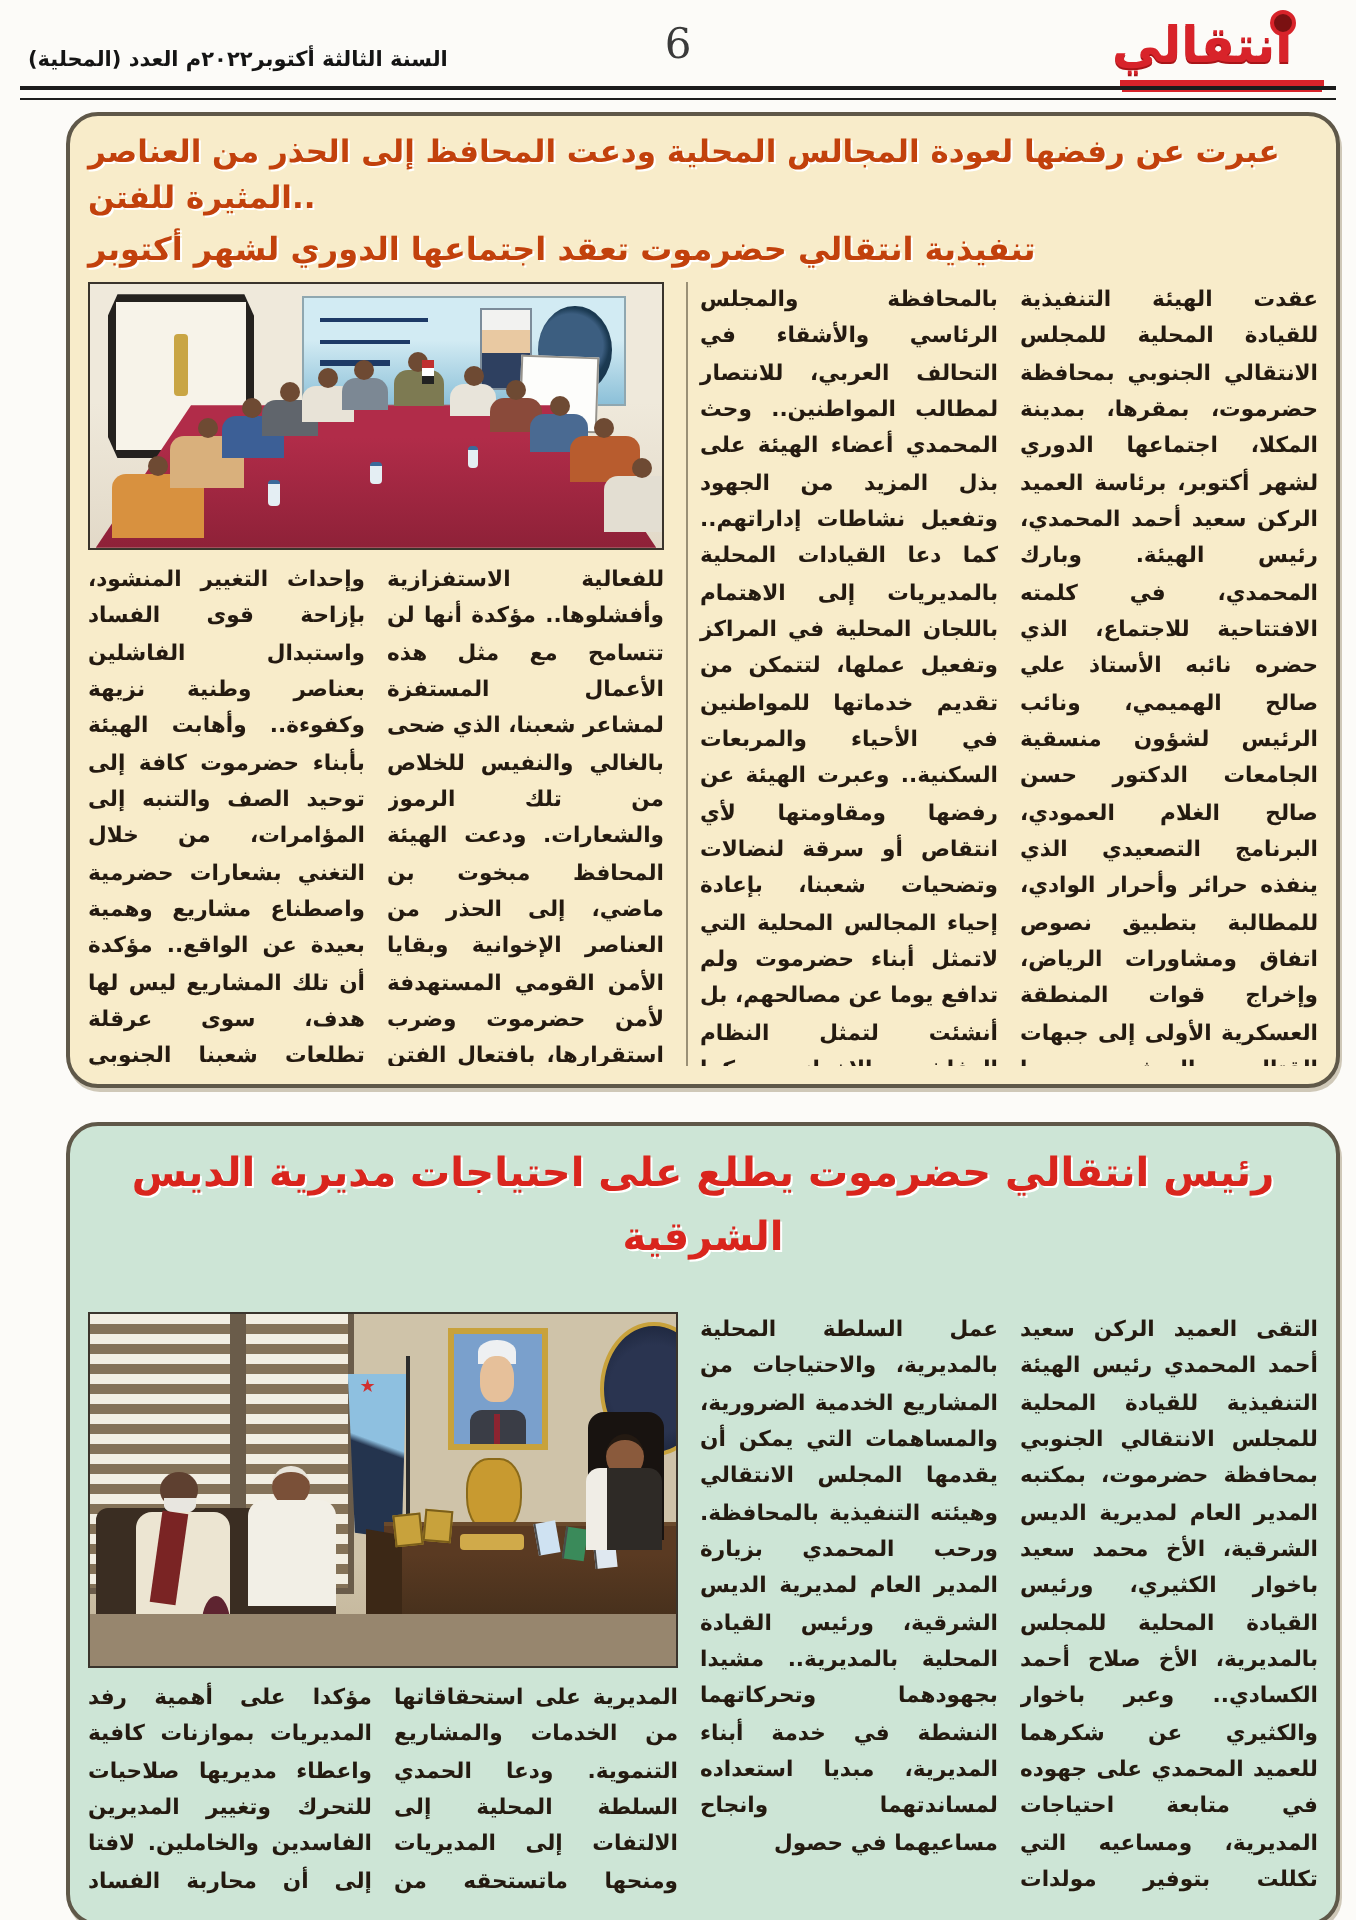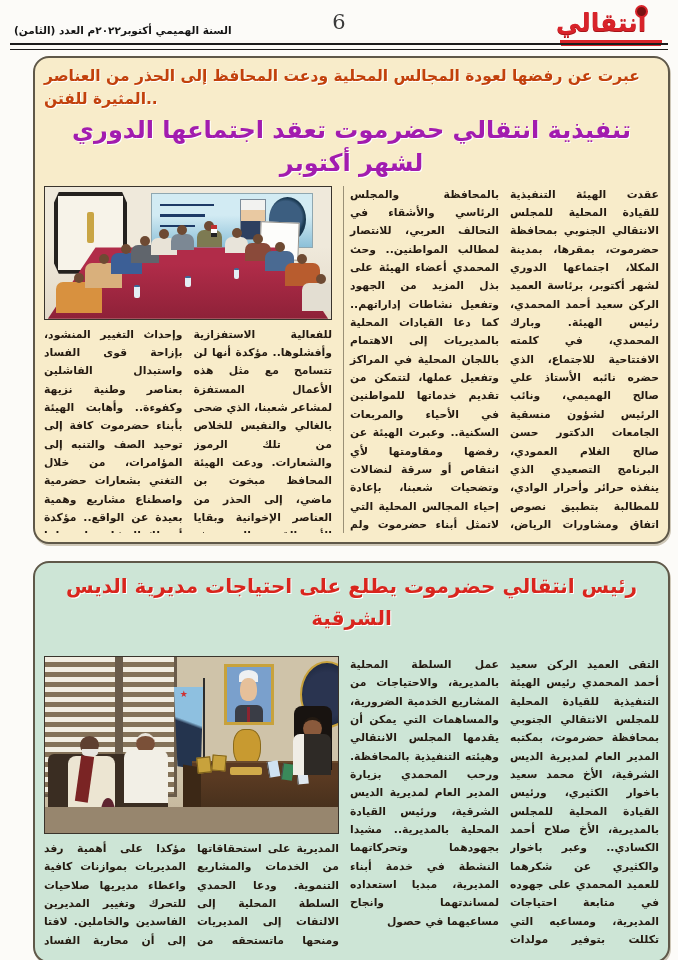--- a/index.html
+++ b/index.html
@@ -21,21 +21,21 @@
   .hrule{position:absolute;left:10px;right:10px;top:43px;height:4px;
          border-top:2.5px solid #1c1c1c;border-bottom:1.5px solid #1c1c1c;}
   
   .article{position:absolute;left:33px;width:637px;box-sizing:border-box;
            border:2px solid #5f5849;border-radius:16px;padding:7px 9px 9px;
            display:flex;flex-direction:column;box-shadow:1px 2px 0 #cfc8b8;}
   .a1{top:56px;height:488px;background:#f8ecca;}
   .a2{top:561px;height:402px;background:#cde5d6;gap:15px;}
   .kicker{color:#c2410c;font-weight:bold;font-size:15.5px;text-align:left;line-height:1.5;
           text-shadow:1px 1px 0 #ffffff;}
-  .headline1{margin:2px 0 0;color:#a21caf;font-weight:bold;font-size:24px;text-align:center;
+  .headline1{margin:2px 0 0;color:#c2410c;font-weight:bold;font-size:16px;
              line-height:1.4;text-shadow:1px 1px 0 #ffffff;}
   .headline2{margin:0 0 2px;color:#d9251d;font-weight:bold;font-size:20px;text-align:center;
              line-height:1.6;text-shadow:1px 1px 0 #ffffff;}
   .article-body{flex:1;display:flex;direction:rtl;gap:11px;margin-top:5px;overflow:hidden;}
   .col{font-size:10.8px;line-height:1.7;font-weight:bold;color:#241a10;text-align:justify;
        direction:rtl;overflow:hidden;}
   .article-body>.col{flex:0 0 149px;}
   .col-rule{border-left:1px solid #9a9076;padding-left:6px;}
   .photo-block{flex:1;display:flex;flex-direction:column;min-width:0;}
   .subcols{flex:1;display:flex;direction:rtl;gap:11px;margin-top:6px;overflow:hidden;}
@@ -113,21 +113,21 @@
 
 <div class="page">
 
   <div class="header">
     <div class="masthead">
       <span class="masthead-text">انتقالي</span>
       <span class="masthead-dot"></span>
       <span class="masthead-bar"></span>
     </div>
     <div class="pagenum">6</div>
-    <div class="edition">السنة الهميمي أكتوبر٢٠٢٢م العدد (الثامن)</div>
+    <div class="edition">السنة الثالثة أكتوبر٢٠٢٢م العدد (المحلية)</div>
     <div class="hrule"></div>
   </div>
 
   <section class="article a1">
     <div class="kicker">عبرت عن رفضها لعودة المجالس المحلية ودعت المحافظ إلى الحذر من العناصر المثيرة للفتن..</div>
     <div class="headline1">تنفيذية انتقالي حضرموت تعقد اجتماعها الدوري لشهر أكتوبر</div>
     <div class="article-body">
       <div class="col">عقدت الهيئة التنفيذية للقيادة المحلية للمجلس الانتقالي الجنوبي بمحافظة حضرموت، بمقرها، بمدينة المكلا، اجتماعها الدوري لشهر أكتوبر، برئاسة العميد الركن سعيد أحمد المحمدي، رئيس الهيئة. وبارك المحمدي، في كلمته الافتتاحية للاجتماع، الذي حضره نائبه الأستاذ علي صالح الهميمي، ونائب الرئيس لشؤون منسقية الجامعات الدكتور حسن صالح الغلام العمودي، البرنامج التصعيدي الذي ينفذه حرائر وأحرار الوادي، للمطالبة بتطبيق نصوص اتفاق ومشاورات الرياض، وإخراج قوات المنطقة العسكرية الأولى إلى جبهات القتال مع الحوثيين.. معبرا عن شجبه واستنكاره للممارسات القمعية الممنهجة التي تواجه بها قوات الاحتلال اليمني، الثورة السلمية لأبناء الوادي.. لافتا إلى أن همجية تلك القوات لم تستثني حتى النساء، داعيا السلطة المحلية</div>
       <div class="col col-rule">بالمحافظة والمجلس الرئاسي والأشقاء في التحالف العربي، للانتصار لمطالب المواطنين.. وحث المحمدي أعضاء الهيئة على بذل المزيد من الجهود وتفعيل نشاطات إداراتهم.. كما دعا القيادات المحلية بالمديريات إلى الاهتمام باللجان المحلية في المراكز وتفعيل عملها، لتتمكن من تقديم خدماتها للمواطنين في الأحياء والمربعات السكنية.. وعبرت الهيئة عن رفضها ومقاومتها لأي انتقاص أو سرقة لنضالات وتضحيات شعبنا، بإعادة إحياء المجالس المحلية التي لاتمثل أبناء حضرموت ولم تدافع يوما عن مصالحهم، بل أنشئت لتمثل النظام العفاشي الإخواني.. كما عبرت الهيئة عن إدانتها واستنكارها للعمل الاستفزازي لمشاعر المواطنين في مدينة المكلا، برفع أعلام ورموز وشعارات دولة الوحدة، احتفالا بثورة سبتمبر.. مثنية على الروح النضالية لشباب المكلا، الذين تصدوا</div>
       <div class="photo-block">

